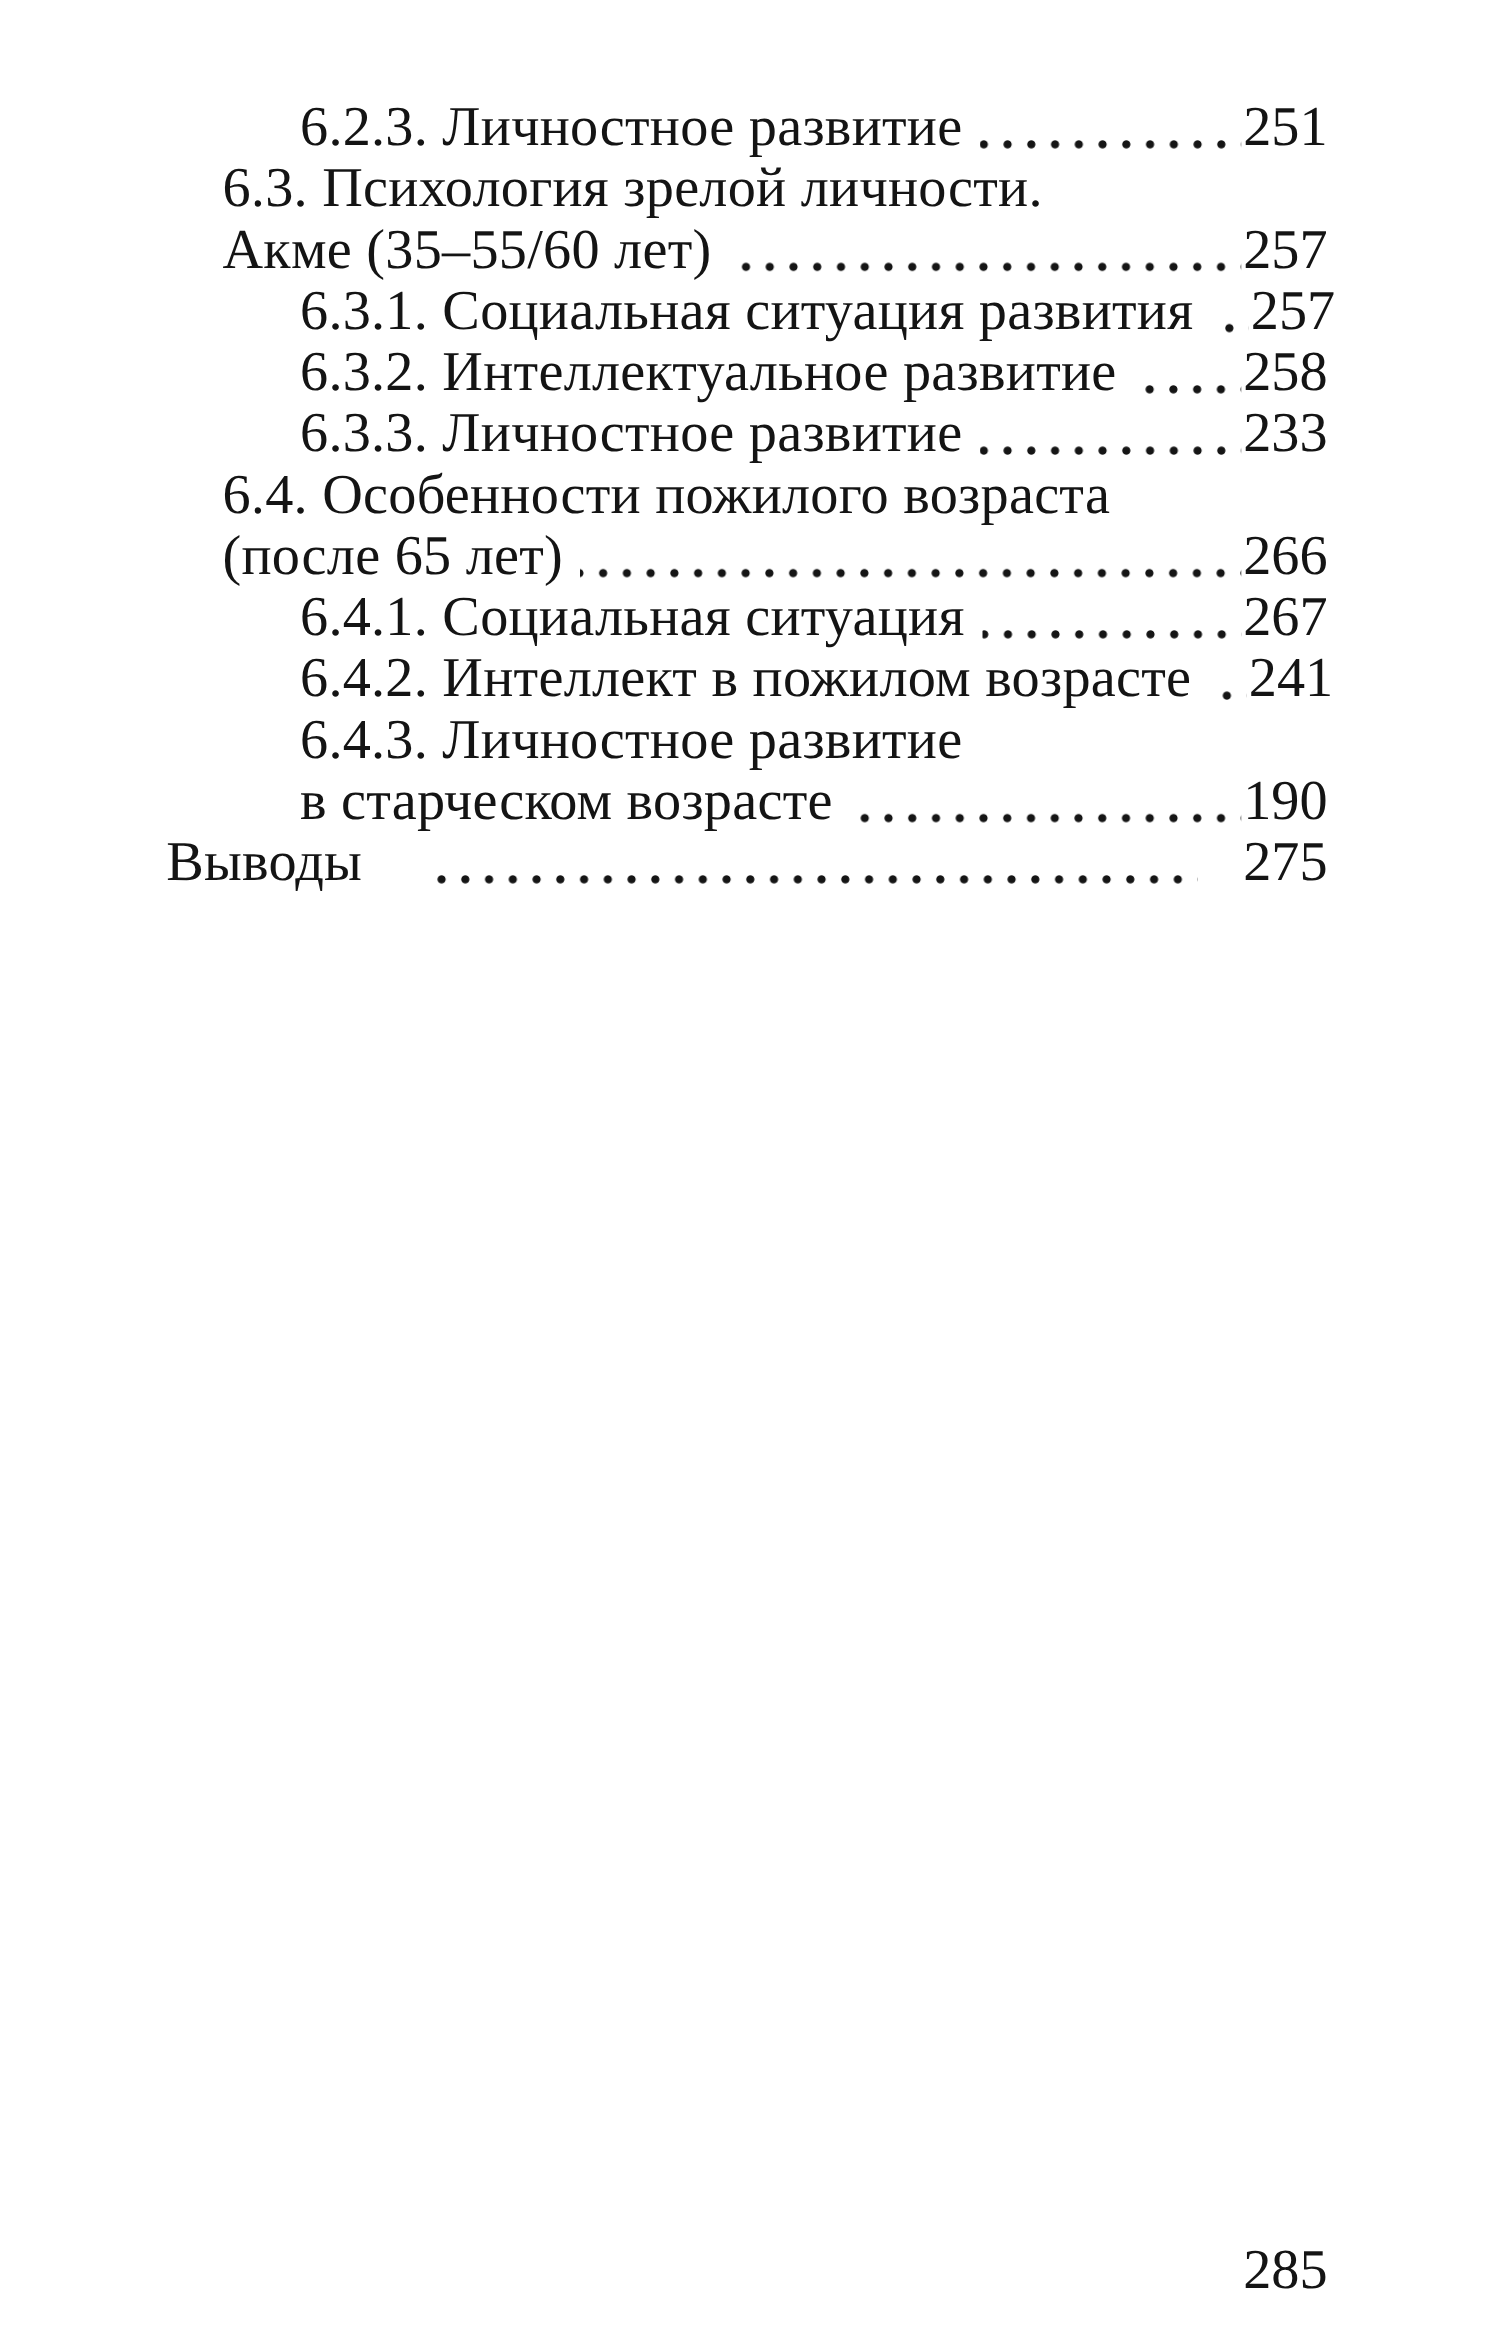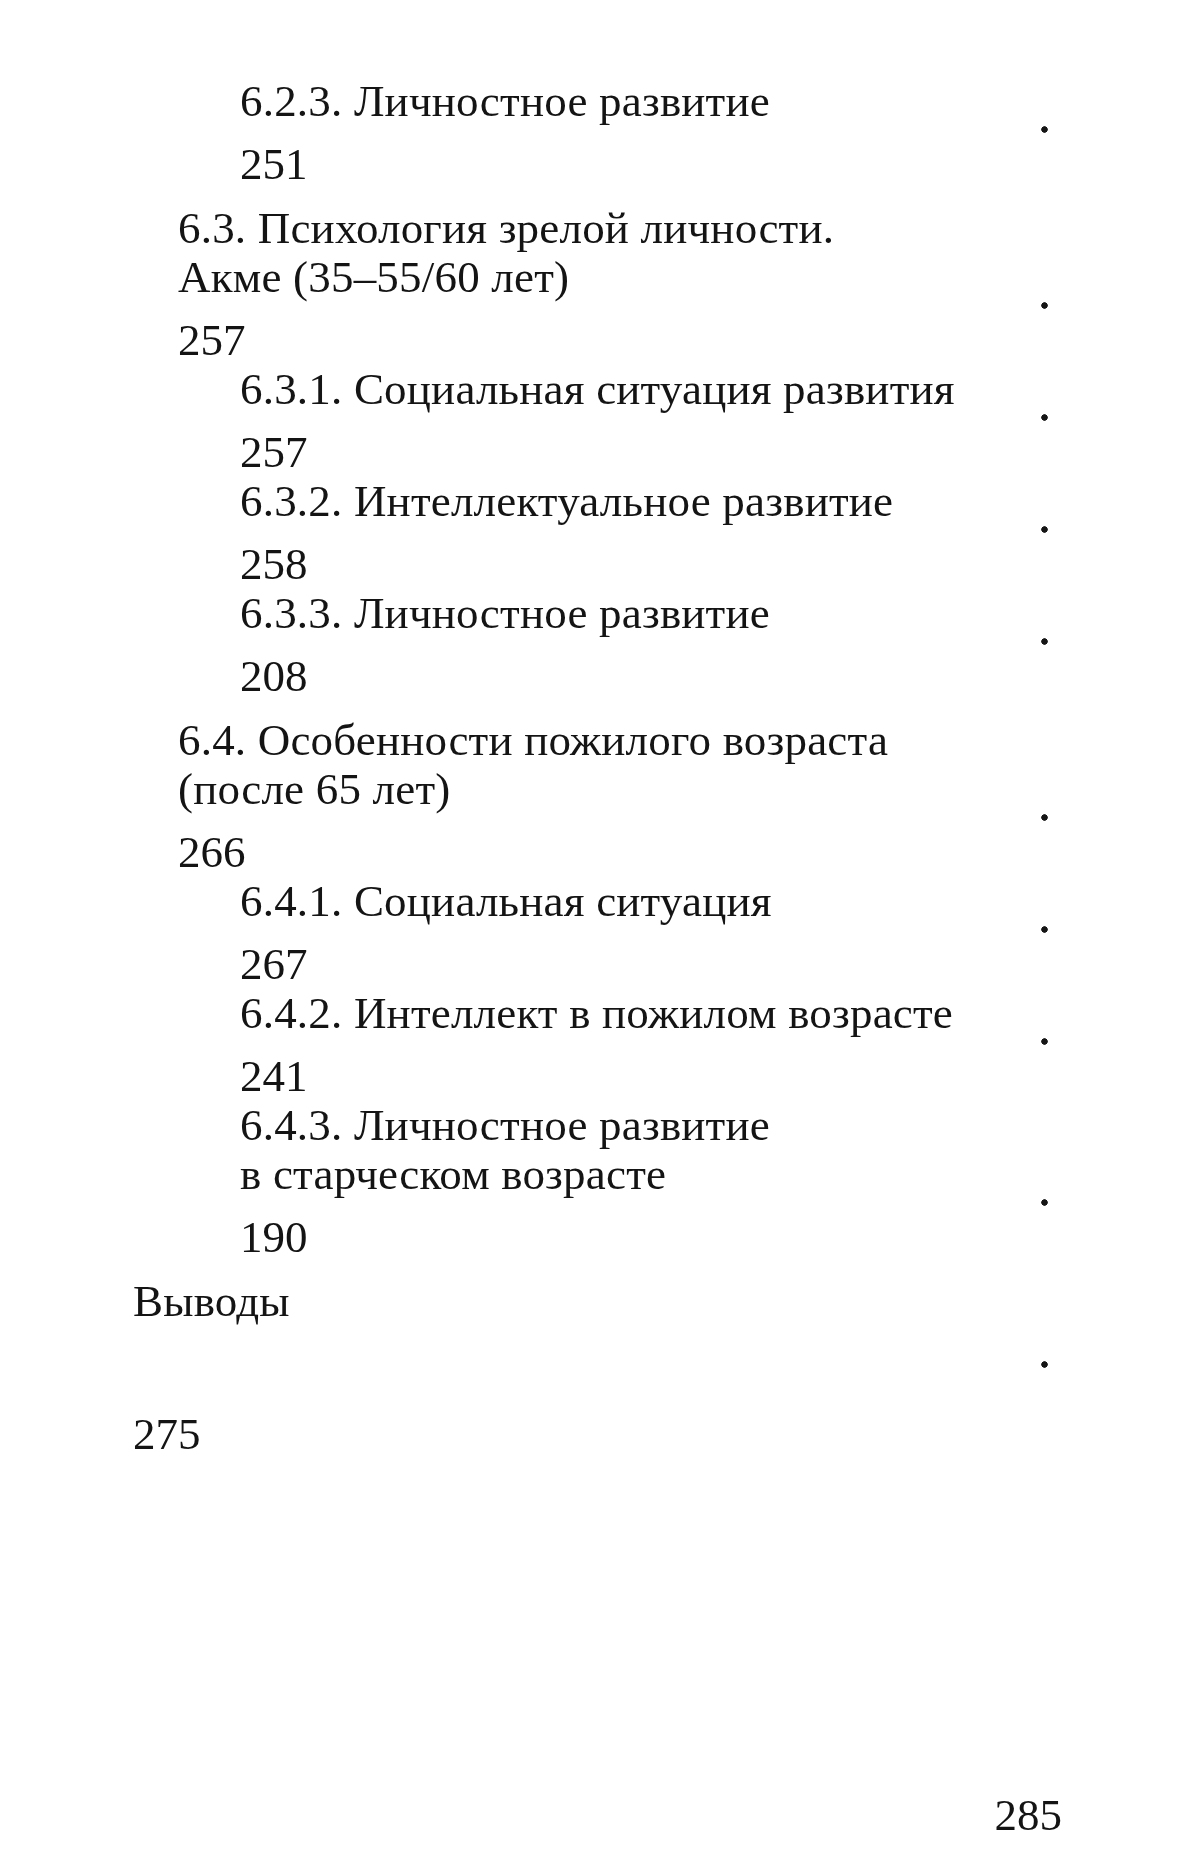--- a/index.html
+++ b/index.html
@@ -17,29 +17,28 @@
   }
   .toc {
     position: absolute;
     left: 133px;
     right: 138px;
     top: 77px;
     font-size: 45px;
     line-height: 49px;
   }
   .entry { display: block; }
-  .entry.gap { margin-top: 15px; }
+  .entry.gap { }
   .entry.root    .line { padding-left: 0; gap: 35px; }
   .entry.section .line { padding-left: 45px; }
   .entry.sub     .line { padding-left: 107px; }
   .line {
     display: flex;
     align-items: baseline;
     white-space: nowrap;
-    flex-direction: column;
   }
   .txt {
     flex: 0 0 auto;
     letter-spacing: 0.2px;
   }
   .leader {
     flex: 1 1 auto;
     min-width: 30px;
     align-self: flex-end;
     height: 7px;
@@ -94,21 +93,21 @@
       <div class="line">
         <span class="txt">6.3.2. Интеллектуальное развитие</span>
         <span class="leader"></span>
         <span class="pg">258</span>
       </div>
     </div>
     <div class="entry sub">
       <div class="line">
         <span class="txt">6.3.3. Личностное развитие</span>
         <span class="leader"></span>
-        <span class="pg">208</span>
+        <span class="pg">233</span>
       </div>
     </div>
     <div class="entry section gap">
       <div class="line">
         <span class="txt">6.4. Особенности пожилого возраста</span>
       </div>
       <div class="line">
         <span class="txt">(после 65 лет)</span>
         <span class="leader"></span>
         <span class="pg">266</span>

